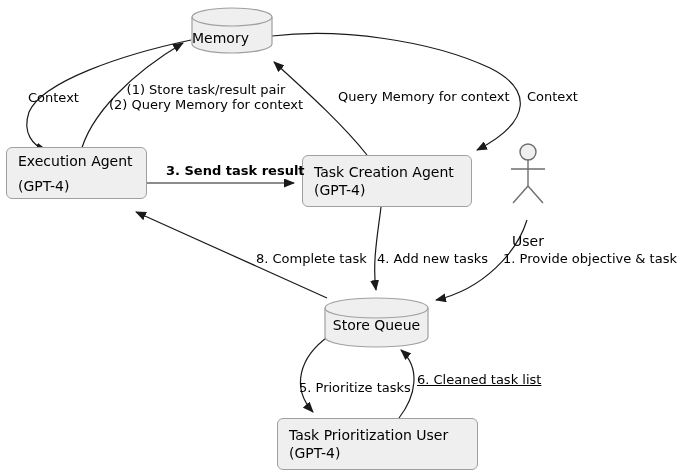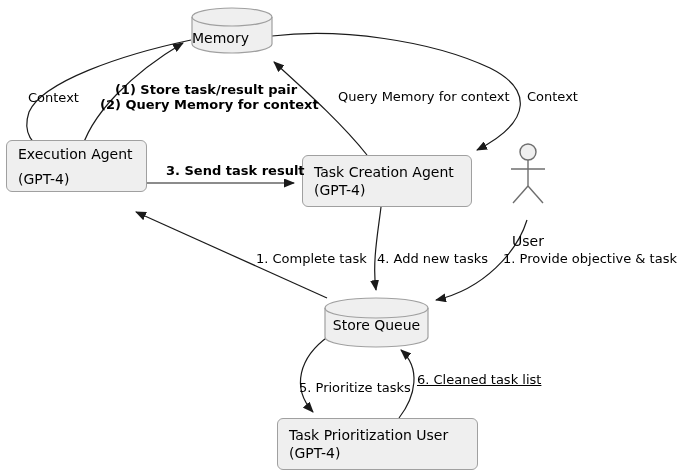--- a/index.html
+++ b/index.html
@@ -8,21 +8,21 @@
     font-family:"DejaVu Sans","Liberation Sans",sans-serif;color:#000;overflow:hidden;
   }
   .stage svg{position:absolute;left:0;top:0;}
   .node{
     position:absolute;box-sizing:border-box;background:#efefef;border:1px solid #a0a0a0;
     border-radius:6px;display:flex;flex-direction:column;justify-content:center;
     padding-left:11px;font-size:14px;line-height:18px;
   }
   .cyl-label{position:absolute;text-align:center;font-size:14px;}
   .elabel{position:absolute;font-size:13px;line-height:15px;white-space:nowrap;}
-  .elabel.center{text-align:center;font-weight:bold;}
+  .elabel.center{text-align:center;}
   .actor-label{position:absolute;text-align:center;font-size:14px;margin-top:30px;}
 </style>
 </head>
 <body>
 
 <div class="stage">
 
   <svg width="680" height="475" viewBox="0 0 680 475">
     <defs>
       <marker id="arrow" viewBox="0 0 11 9" refX="10" refY="4.5" markerWidth="11" markerHeight="9" markerUnits="userSpaceOnUse" orient="auto">
@@ -55,21 +55,21 @@
 
     <g stroke="#6e6e6e" stroke-width="1.4" fill="none">
       <circle cx="528" cy="152" r="8" fill="#efefef"></circle>
       <path d="M 528 160 L 528 186"></path>
       <path d="M 511 169 L 545 169"></path>
       <path d="M 528 186 L 513 203"></path>
       <path d="M 528 186 L 543 203"></path>
     </g>
   </svg>
 
-  <div class="node" style="left:6px;top:140px;width:141px;height:52px;gap:7px;">
+  <div class="node" style="left:6px;top:147px;width:141px;height:52px;gap:7px;">
     <div>Execution Agent</div>
     <div>(GPT-4)</div>
   </div>
 
   <div class="node" style="left:302px;top:155px;width:170px;height:52px;">
     <div>Task Creation Agent</div>
     <div>(GPT-4)</div>
   </div>
 
   <div class="node" style="left:277px;top:418px;width:201px;height:52px;">
@@ -84,19 +84,19 @@
   <div class="elabel" style="left:28px;top:90px;">Context</div>
 
   <div class="elabel center" style="left:100px;top:82px;width:212px;">
     <div>(1) Store task/result pair</div>
     <div>(2) Query Memory for context</div>
   </div>
 
   <div class="elabel" style="left:338px;top:89px;">Query Memory for context</div>
   <div class="elabel" style="left:527px;top:89px;">Context</div>
   <div class="elabel" style="left:166px;top:163px;font-weight:bold;">3. Send task result</div>
-  <div class="elabel" style="left:256px;top:251px;">1. Complete task</div>
+  <div class="elabel" style="left:256px;top:251px;">8. Complete task</div>
   <div class="elabel" style="left:377px;top:251px;">4. Add new tasks</div>
   <div class="elabel" style="left:503px;top:251px;">1. Provide objective &amp; task</div>
   <div class="elabel" style="left:299px;top:380px;">5. Prioritize tasks</div>
   <div class="elabel" style="left:417px;top:372px;text-decoration:underline;">6. Cleaned task list</div>
 
 </div>
 
 </body></html>

